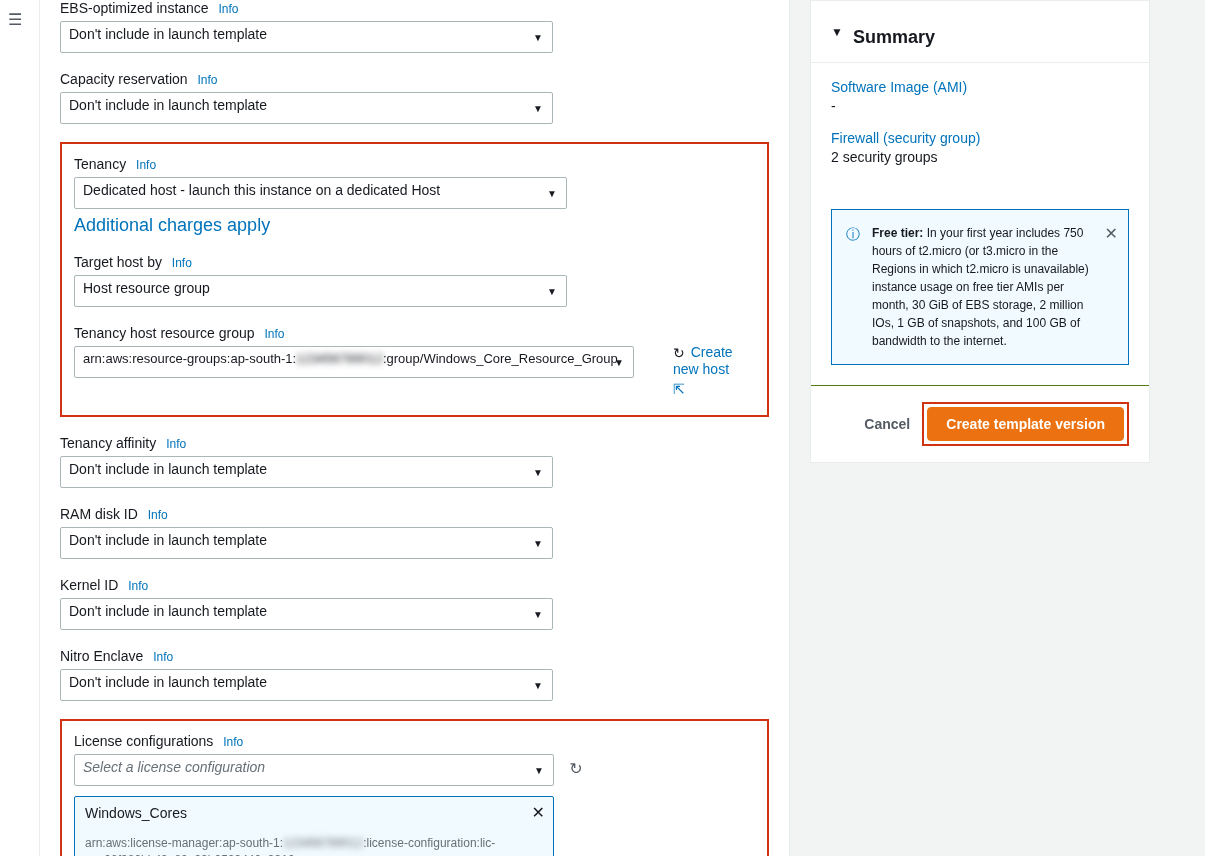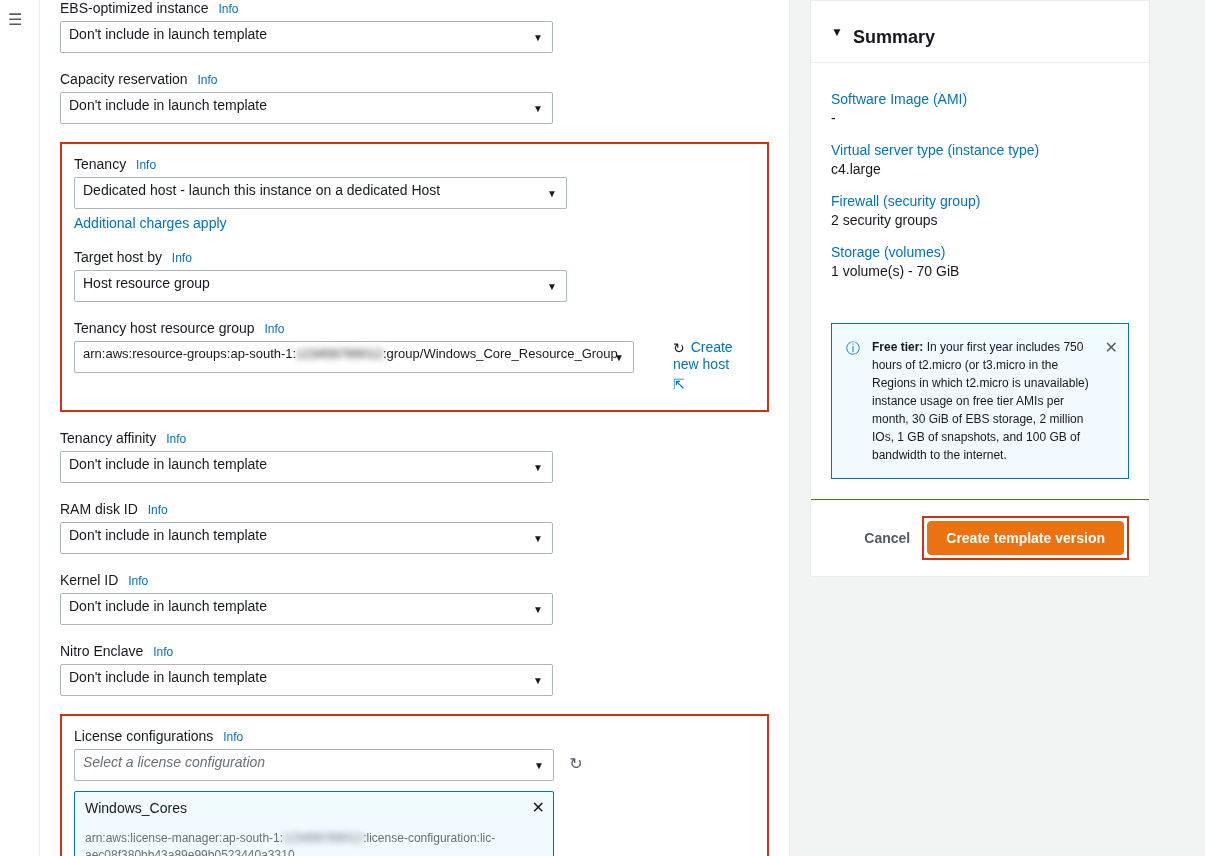--- a/index.html
+++ b/index.html
@@ -83,21 +83,21 @@
     }
     .placeholder { color: #687078; font-style: italic; }
     .highlight-box {
       border: 2px solid #d13212;
       padding: 12px 12px 18px 12px;
       margin-bottom: 18px;
     }
     .highlight-box .form-group:last-child { margin-bottom: 0; }
     .warning-link {
       color: #0073bb;
-      font-size: 14px;
+      font-size: 18px;
       cursor: pointer;
       margin-top: 6px;
       display: inline-block;
     }
     .side-actions {
       display: inline-block;
       vertical-align: top;
       margin-left: 12px;
       margin-top: 22px;
     }
@@ -152,21 +152,21 @@
     .summary-header {
       padding: 14px 20px;
       border-bottom: 1px solid #eaeded;
       display: flex;
       align-items: center;
       gap: 10px;
     }
     .summary-header .caret { font-size: 12px; }
     .summary-header h2 { font-size: 18px; font-weight: 700; margin-top: 12px; }
     .summary-body { padding: 16px 20px; }
-    .summary-item { margin-bottom: 16px; margin-top: 12px; }
+    .summary-item { margin-bottom: 16px; }
     .summary-item .label {
       color: #0073bb;
       font-size: 14px;
       cursor: pointer;
       margin-bottom: 3px;
       display: block;
     }
     .summary-item .value { font-size: 14px; color: #16191f; }
     .info-box {
       border: 1px solid #0073bb;
@@ -356,30 +356,22 @@
         <div class="summary-header">
           <span class="caret">▼</span>
           <h2>Summary</h2>
         </div>
         <div class="summary-body">
           <div class="summary-item">
             <span class="label">Software Image (AMI)</span>
             <span class="value">-</span>
           </div>
           <div class="summary-item">
-            <span class="label">Virtual server type (instance type)</span>
-            <span class="value">c4.large</span>
-          </div>
-          <div class="summary-item">
             <span class="label">Firewall (security group)</span>
             <span class="value">2 security groups</span>
-          </div>
-          <div class="summary-item">
-            <span class="label">Storage (volumes)</span>
-            <span class="value">1 volume(s) - 70 GiB</span>
           </div>
         </div>
         <div class="info-box">
           <span class="info-icon">ⓘ</span>
           <span class="close-icon">✕</span>
           <strong>Free tier:</strong><span> In your first year includes 750 hours of t2.micro (or t3.micro in the Regions in which t2.micro is unavailable) instance usage on free tier AMIs per month, 30 GiB of EBS storage, 2 million IOs, 1 GB of snapshots, and 100 GB of bandwidth to the internet.</span>
         </div>
         <div class="panel-footer">
           <button class="btn-cancel">Cancel</button>
           <span class="btn-primary-box">

